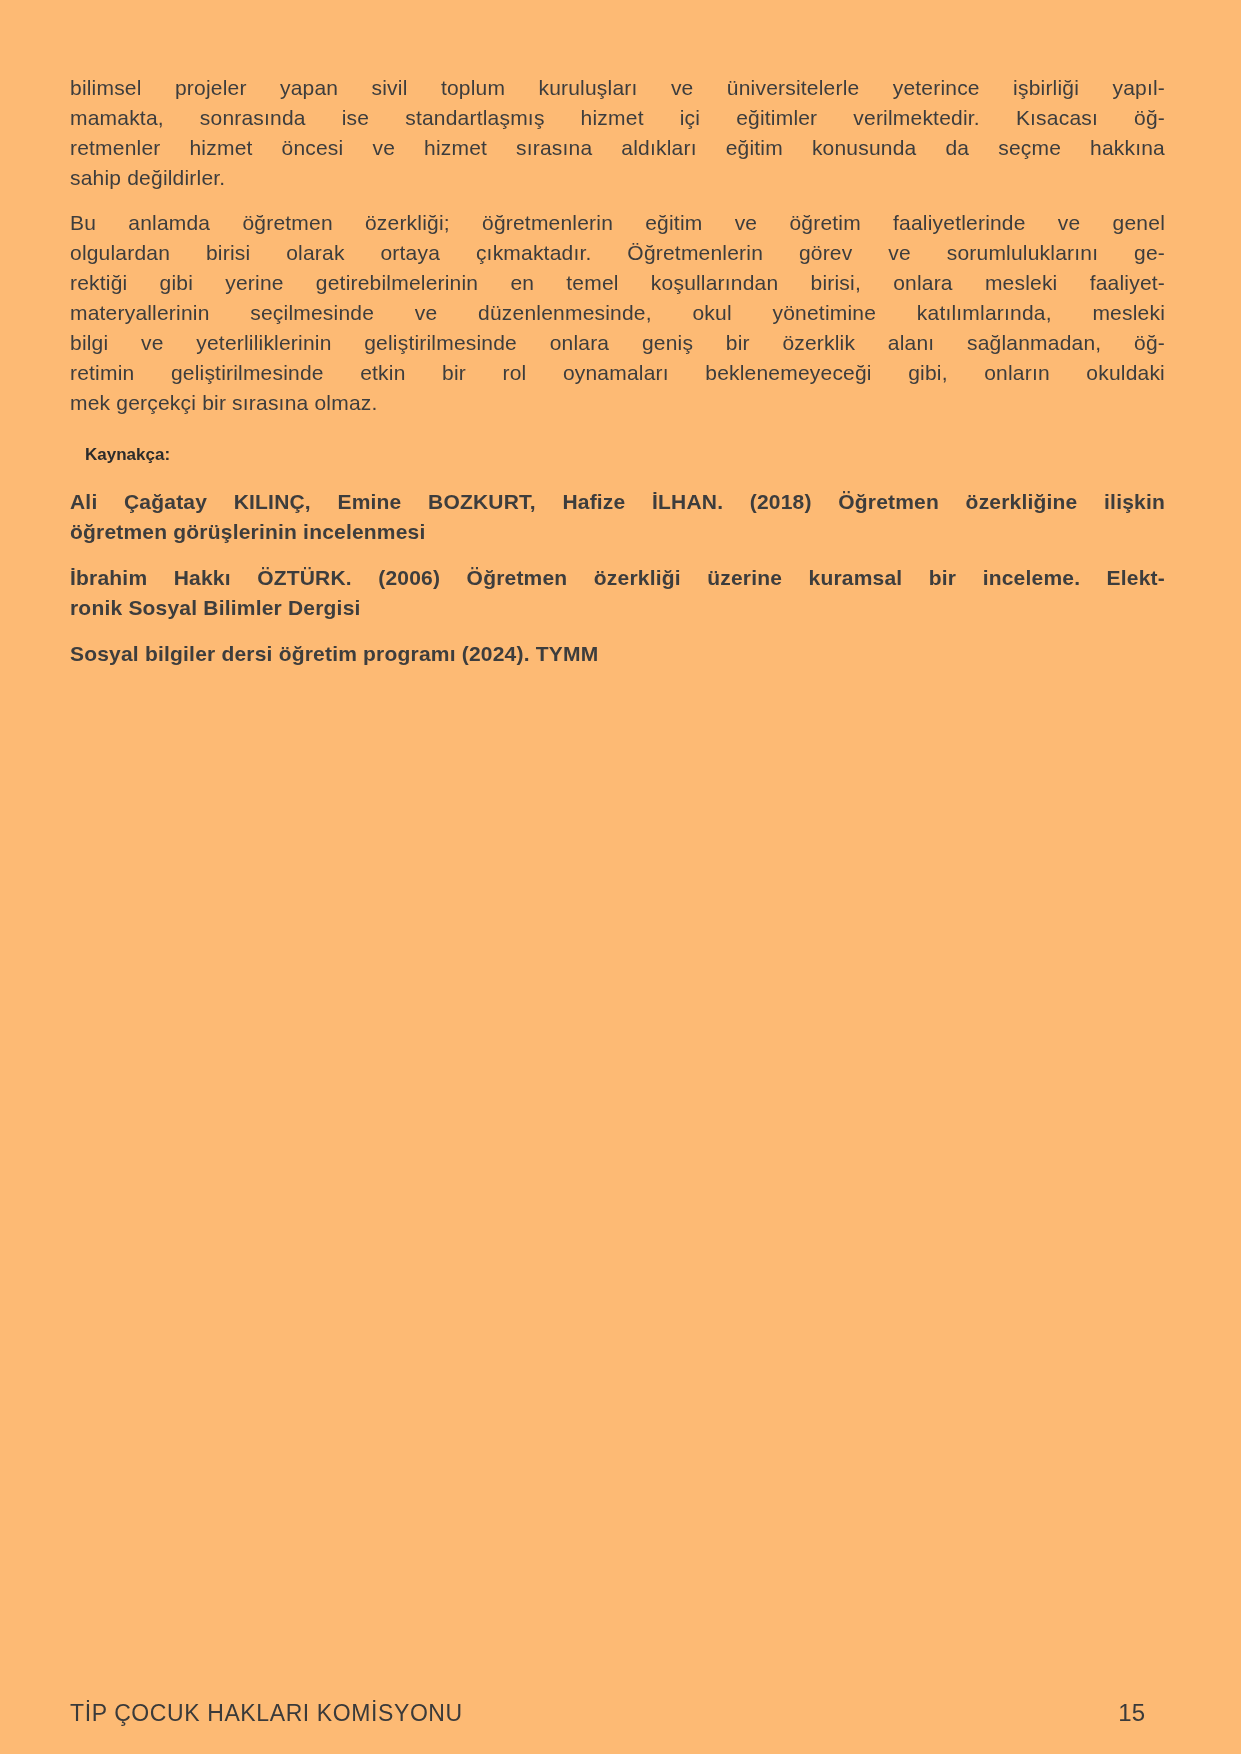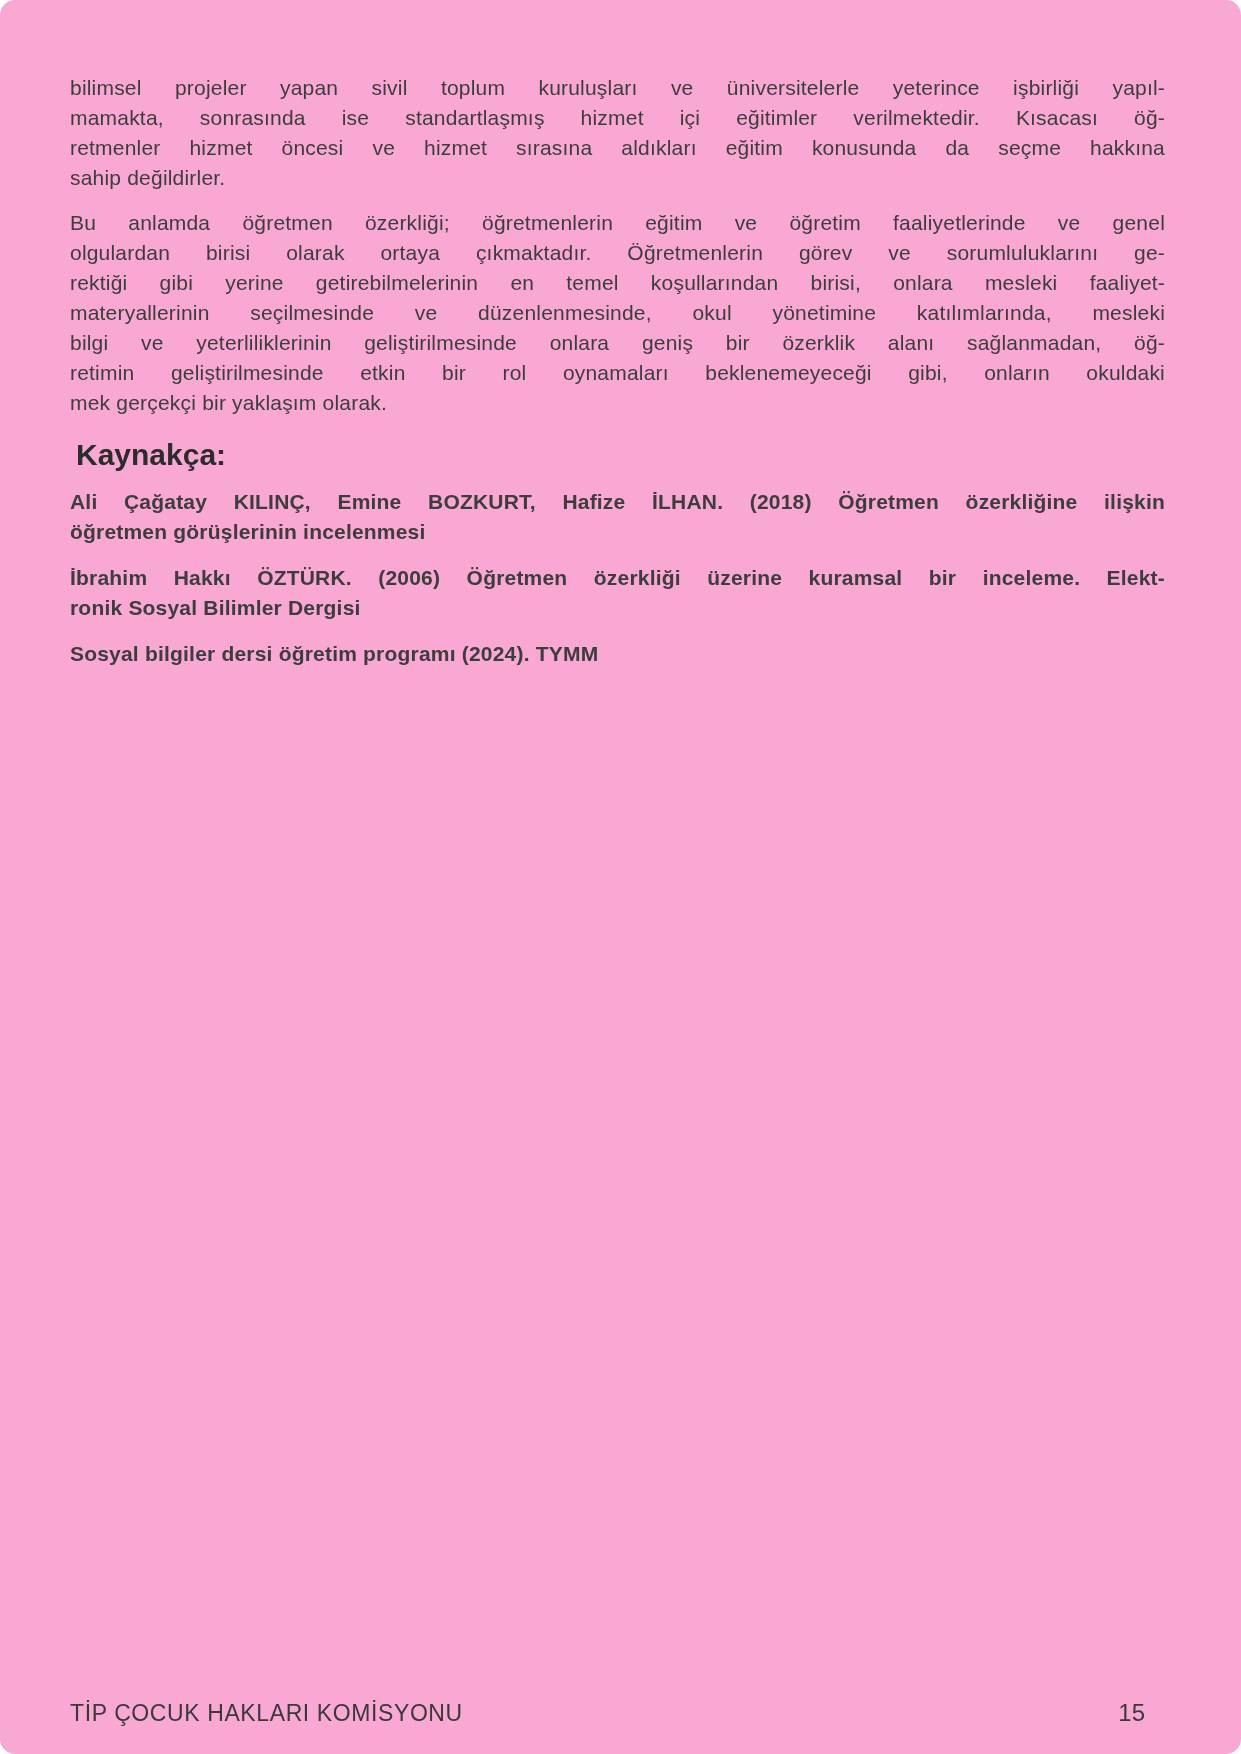--- a/index.html
+++ b/index.html
@@ -11,22 +11,21 @@
     width: 1241px;
     height: 1754px;
     font-family: "Liberation Sans", "DejaVu Sans", sans-serif;
     position: relative;
     overflow: hidden;
   }
   .page {
     position: relative;
     width: 1241px;
     height: 1754px;
-    background: #f9a8d4;
-    border-radius: 15px;
+    background: #fdba74;
   }
   .content {
     position: absolute;
     left: 70px;
     top: 73px;
     width: 1095px;
   }
   .paragraph {
     font-size: 21px;
     line-height: 30px;
@@ -36,25 +35,25 @@
   }
   .line {
     text-align: justify;
     text-align-last: justify;
     white-space: normal;
   }
   .line.last {
     text-align-last: left;
   }
   .references-heading {
-    font-size: 30px;
+    font-size: 17px;
     line-height: 30px;
     font-weight: bold;
     color: #2c2c2c;
-    margin: 22px 0 17px 6px;
+    margin: 22px 0 17px 15px;
   }
   .reference {
     font-size: 21px;
     line-height: 30px;
     color: #3d3d3d;
     margin: 0 0 16px 0;
     letter-spacing: 0.2px;
     font-weight: bold;
   }
   .footer {
@@ -91,21 +90,21 @@
           <div class="line">retmenler hizmet öncesi ve hizmet sırasına aldıkları eğitim konusunda da seçme hakkına</div>
           <div class="line last">sahip değildirler.</div>
         </div>
         <div class="paragraph">
           <div class="line">Bu anlamda öğretmen özerkliği; öğretmenlerin eğitim ve öğretim faaliyetlerinde ve genel</div>
           <div class="line">olgulardan birisi olarak ortaya çıkmaktadır. Öğretmenlerin görev ve sorumluluklarını ge-</div>
           <div class="line">rektiği gibi yerine getirebilmelerinin en temel koşullarından birisi, onlara mesleki faaliyet-</div>
           <div class="line">materyallerinin seçilmesinde ve düzenlenmesinde, okul yönetimine katılımlarında, mesleki</div>
           <div class="line">bilgi ve yeterliliklerinin geliştirilmesinde onlara geniş bir özerklik alanı sağlanmadan, öğ-</div>
           <div class="line">retimin geliştirilmesinde etkin bir rol oynamaları beklenemeyeceği gibi, onların okuldaki</div>
-          <div class="line last">mek gerçekçi bir yaklaşım olarak.</div>
+          <div class="line last">mek gerçekçi bir sırasına olmaz.</div>
         </div>
       </section>
 
     <h2 class="references-heading">Kaynakça:</h2>
 
     <section id="references">
         <div class="reference">
           <div class="line">Ali Çağatay KILINÇ, Emine BOZKURT, Hafize İLHAN. (2018) Öğretmen özerkliğine ilişkin</div>
           <div class="line last">öğretmen görüşlerinin incelenmesi</div>
         </div>

